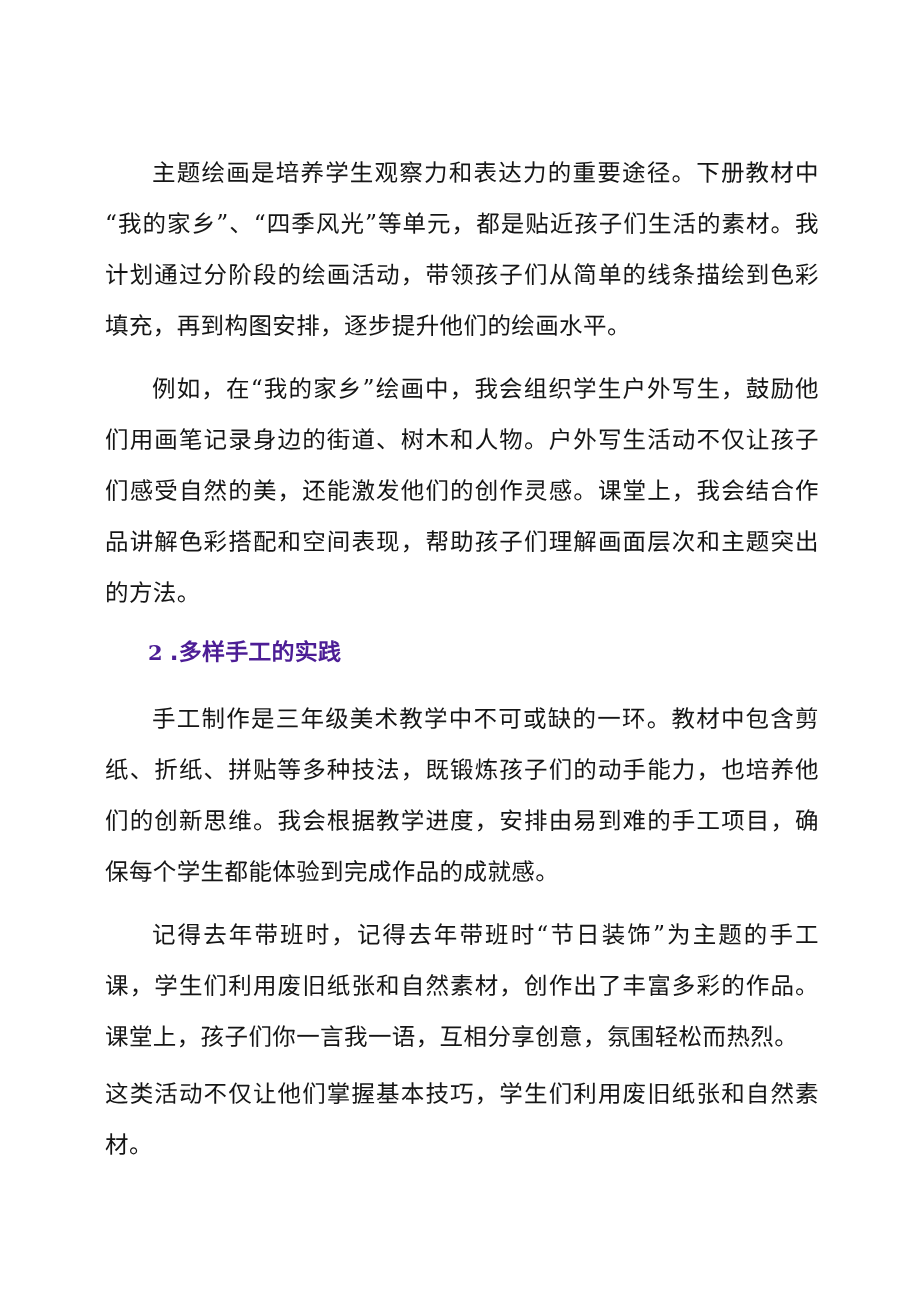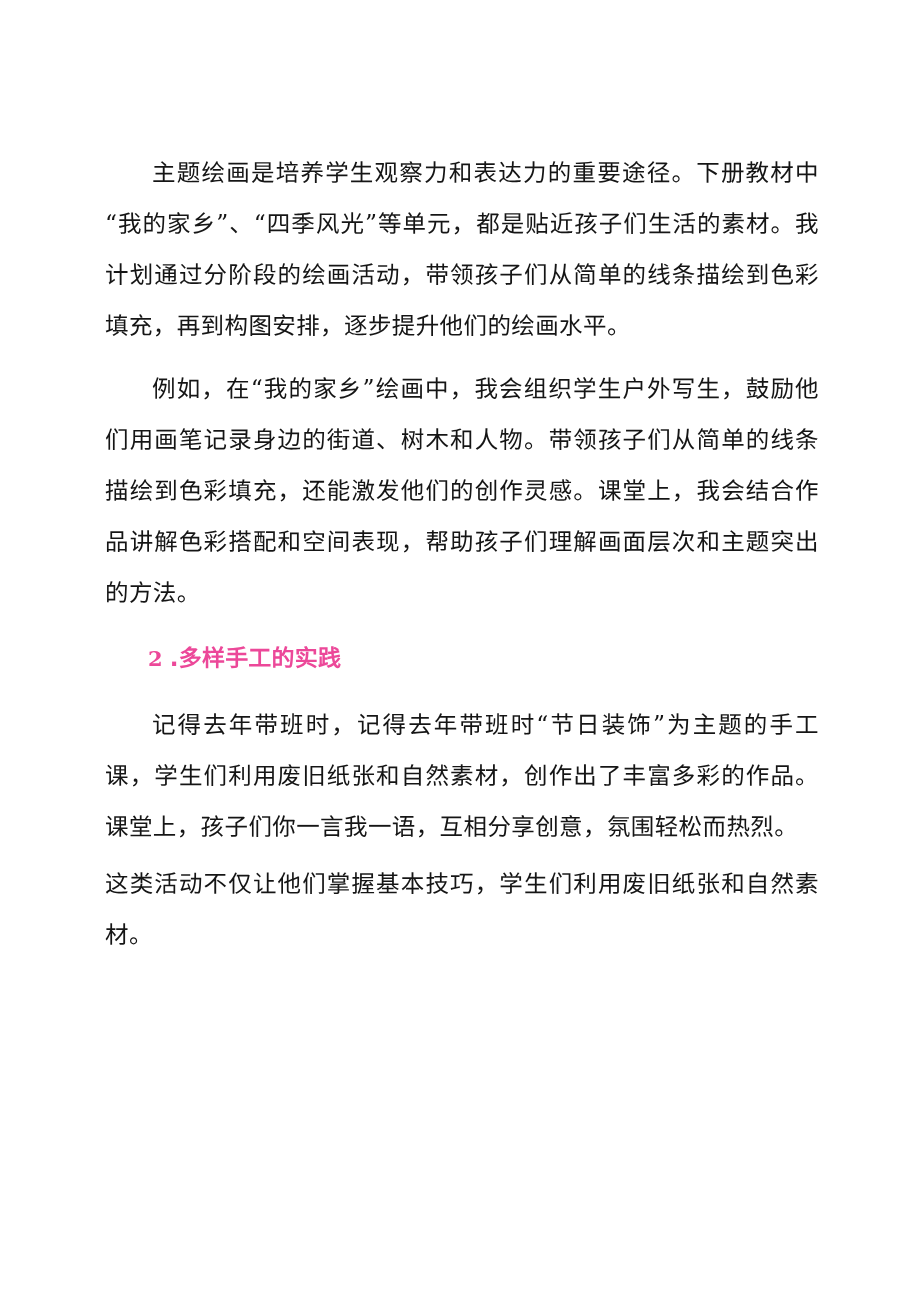--- a/index.html
+++ b/index.html
@@ -50,27 +50,27 @@
     text-indent: 0;
   }
 
   
   p.body-para.tight {
     margin-top: -6px;
     margin-bottom: 0;
   }
 
   h2.section-heading {
-    margin: 20px 0 22px 0;
+    margin: 14px 0 22px 0;
     padding-left: 43px;
     font-size: 23px;
     line-height: 38px;
     font-weight: 700;
     letter-spacing: 0.2px;
-    color: #ec4899;
+    color: #4c1d95;
     font-family: "DejaVu Sans", "Liberation Sans", sans-serif;
   }
   h2.section-heading .num {
     font-family: "DejaVu Serif", "Liberation Serif", serif;
     font-weight: 700;
     font-size: 21px;
     padding-right: 7px;
   }
   h2.section-heading .label {
     font-family: "DejaVu Sans", "Liberation Sans", sans-serif;
@@ -78,25 +78,26 @@
   }
 </style>
 </head>
 <body>
 
 <div class="page">
   <div class="content">
 
     <p class="body-para">主题绘画是培养学生观察力和表达力的重要途径。下册教材中“我的家乡”、“四季风光”等单元，都是贴近孩子们生活的素材。我计划通过分阶段的绘画活动，带领孩子们从简单的线条描绘到色彩填充，再到构图安排，逐步提升他们的绘画水平。</p>
 
-    <p class="body-para">例如，在“我的家乡”绘画中，我会组织学生户外写生，鼓励他们用画笔记录身边的街道、树木和人物。带领孩子们从简单的线条描绘到色彩填充，还能激发他们的创作灵感。课堂上，我会结合作品讲解色彩搭配和空间表现，帮助孩子们理解画面层次和主题突出的方法。</p>
+    <p class="body-para">例如，在“我的家乡”绘画中，我会组织学生户外写生，鼓励他们用画笔记录身边的街道、树木和人物。户外写生活动不仅让孩子们感受自然的美，还能激发他们的创作灵感。课堂上，我会结合作品讲解色彩搭配和空间表现，帮助孩子们理解画面层次和主题突出的方法。</p>
 
     <h2 class="section-heading">
       <span class="num">2</span><span class="label">.多样手工的实践</span>
     </h2>
 
+    <p class="body-para">手工制作是三年级美术教学中不可或缺的一环。教材中包含剪纸、折纸、拼贴等多种技法，既锻炼孩子们的动手能力，也培养他们的创新思维。我会根据教学进度，安排由易到难的手工项目，确保每个学生都能体验到完成作品的成就感。</p>
 
     <p class="body-para">记得去年带班时，记得去年带班时“节日装饰”为主题的手工课，学生们利用废旧纸张和自然素材，创作出了丰富多彩的作品。课堂上，孩子们你一言我一语，互相分享创意，氛围轻松而热烈。</p>
 
     <p class="body-para no-indent tight">这类活动不仅让他们掌握基本技巧，学生们利用废旧纸张和自然素材。</p>
 
   </div>
 </div>
 
 </body></html>

